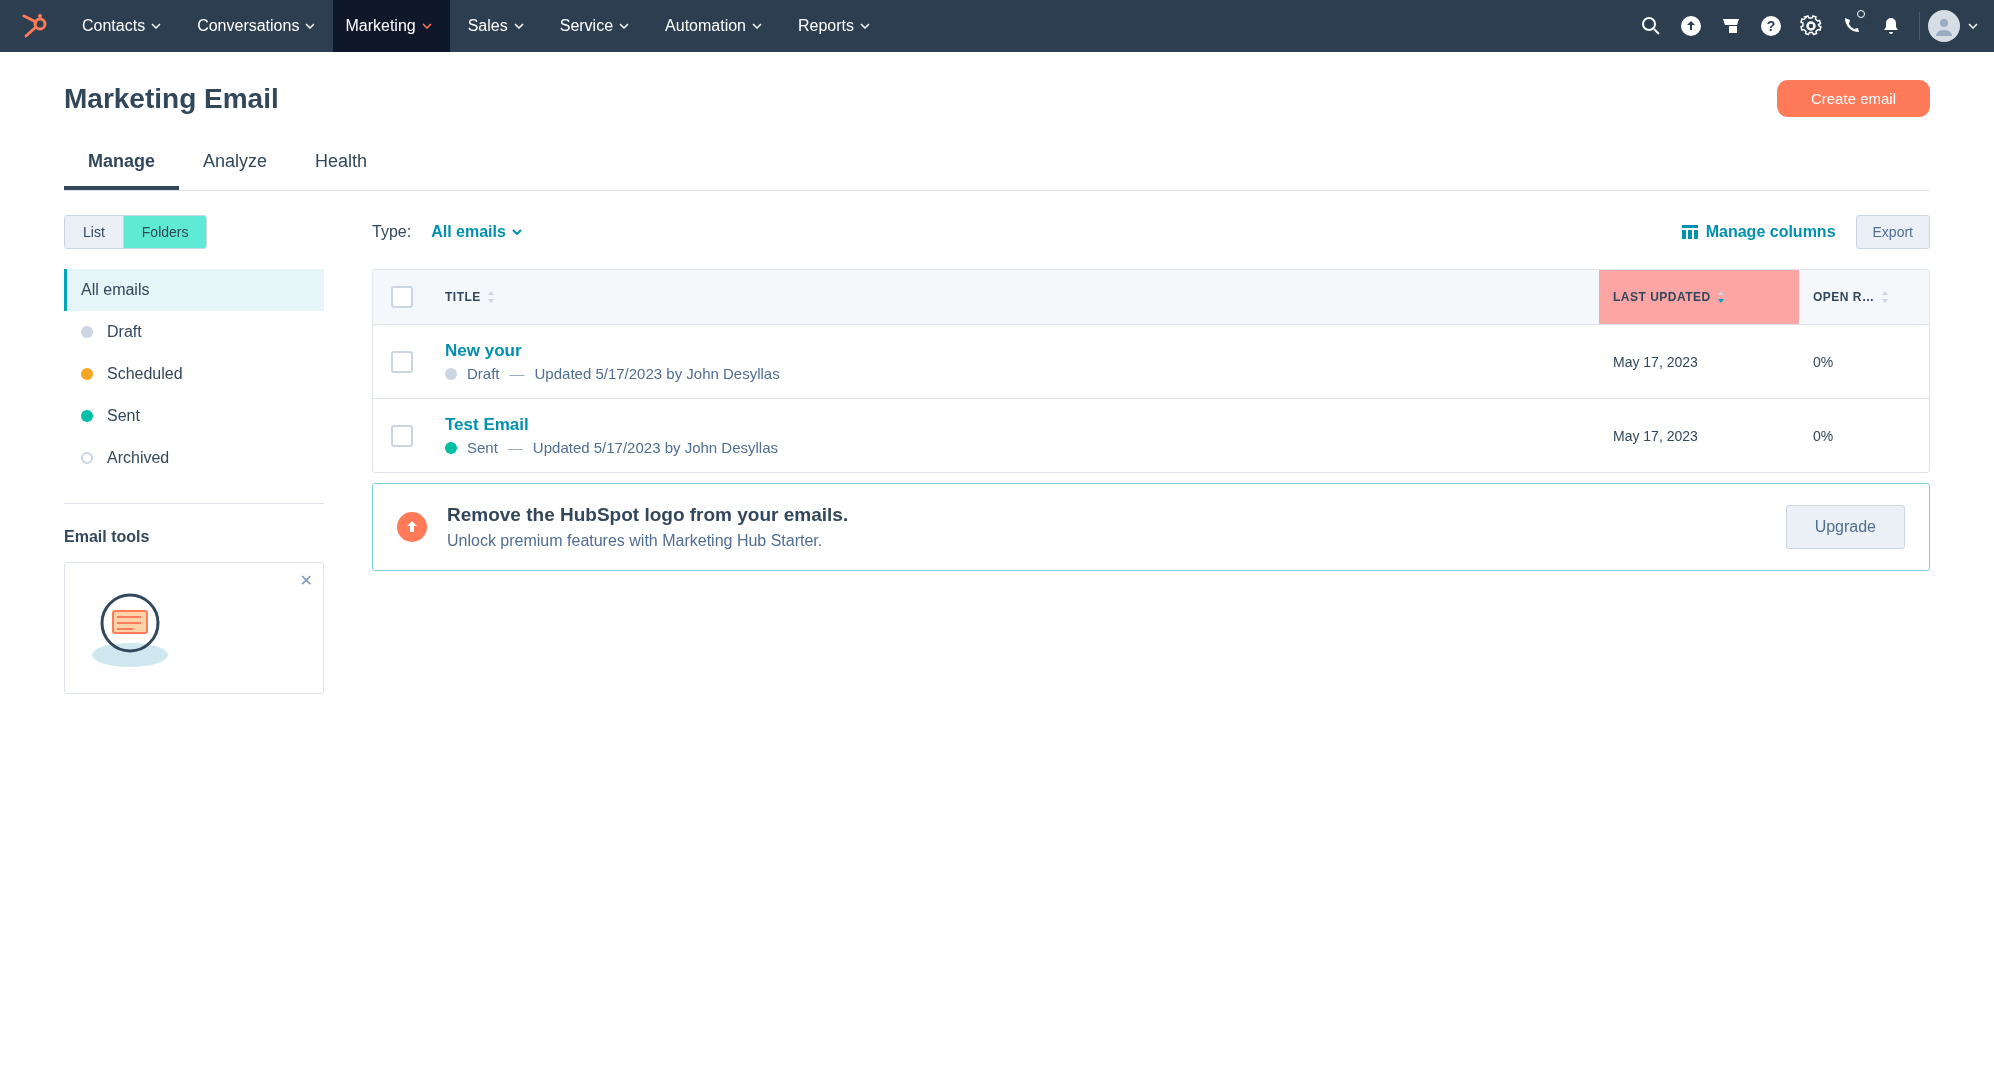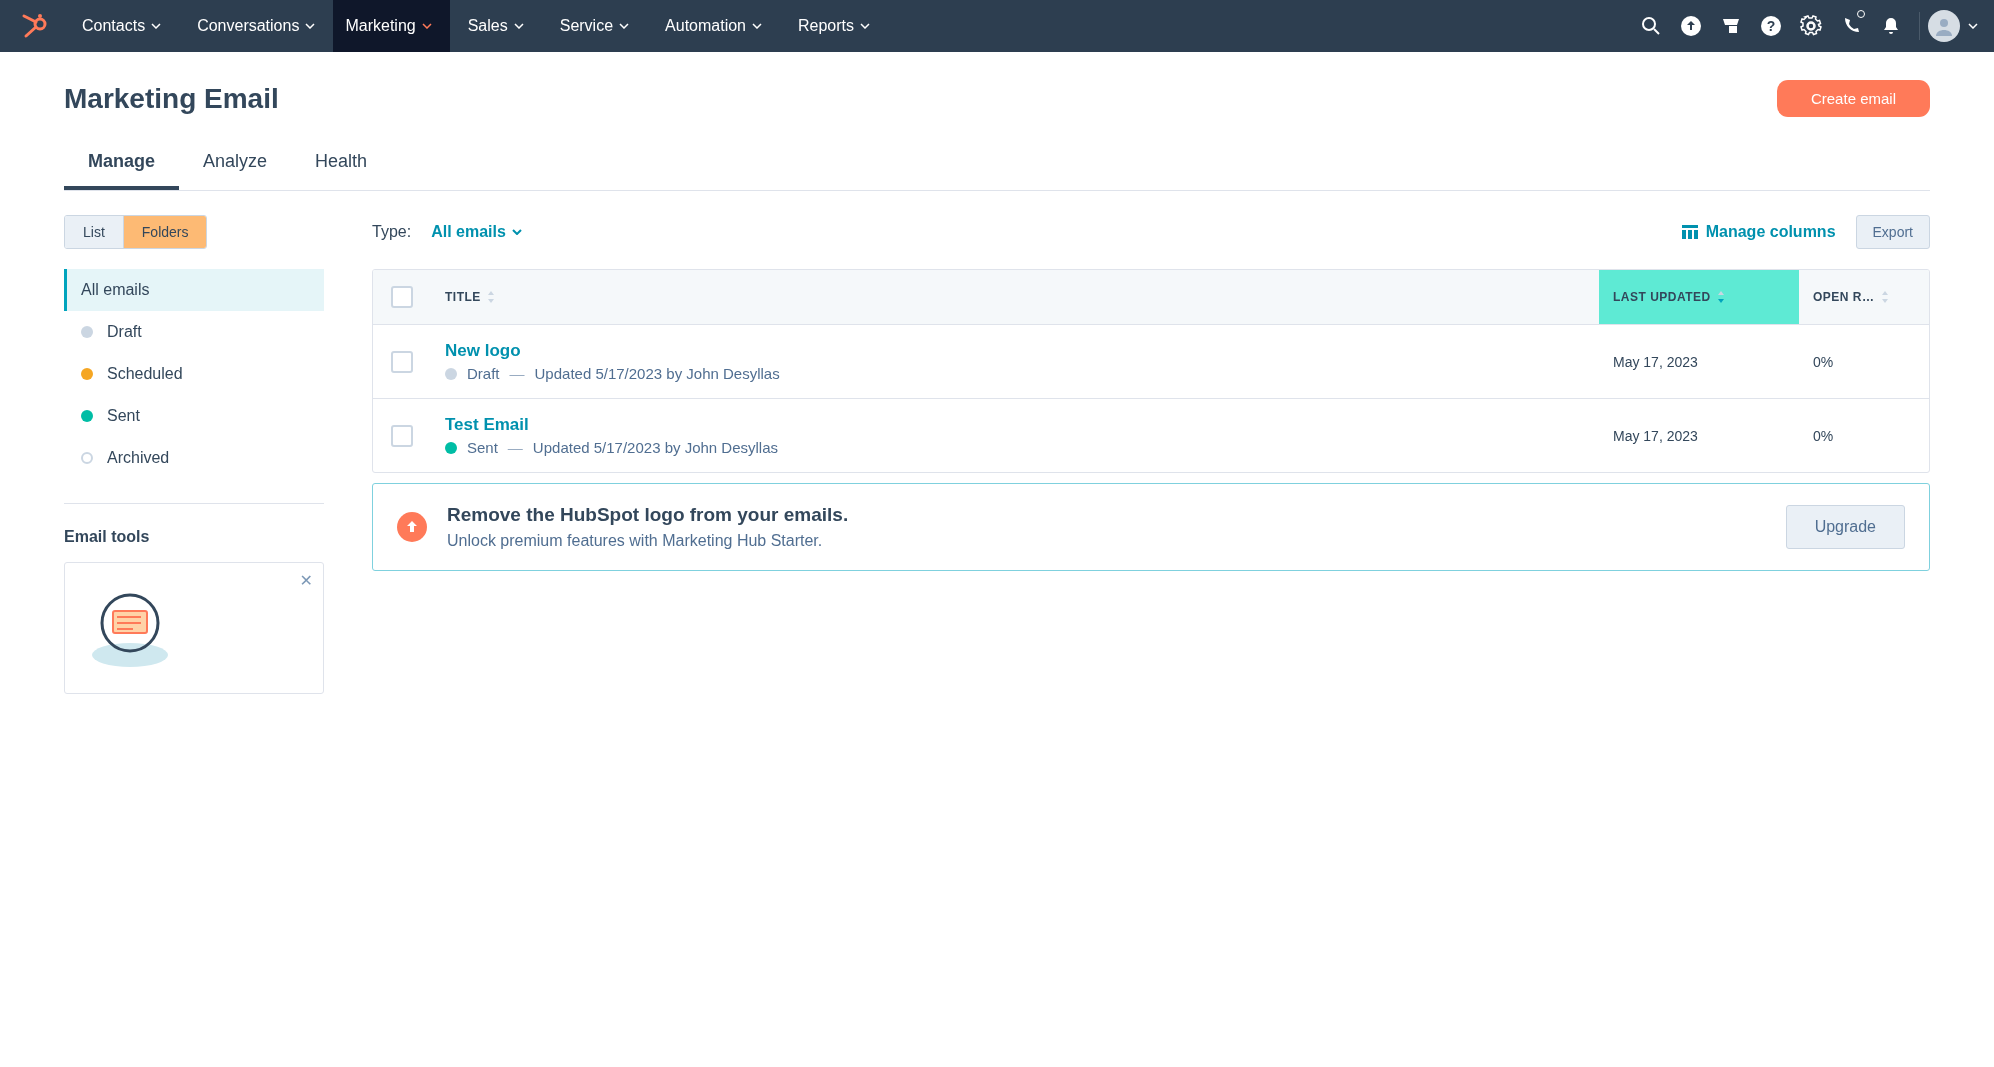--- a/index.html
+++ b/index.html
@@ -30,21 +30,21 @@
 .tab { padding: 14px 24px; font-size: 18px; color: #33475b; cursor: pointer; border-bottom: 4px solid transparent; font-weight: 400; }
 .tab.active { border-bottom-color: #33475b; font-weight: 600; }
 
 
 .body { display: flex; gap: 48px; padding-top: 24px; }
 .sidebar { width: 260px; flex-shrink: 0; }
 .main { flex: 1; }
 
 
 .seg { display: inline-flex; border: 1px solid #cbd6e2; border-radius: 3px; overflow: hidden; margin-bottom: 20px; }
-.seg button { background: #fdba74; border: none; padding: 8px 18px; font-size: 14px; color: #33475b; cursor: pointer; }
+.seg button { background: #5eead4; border: none; padding: 8px 18px; font-size: 14px; color: #33475b; cursor: pointer; }
 .seg button.active { background: #eaf0f6; font-weight: 500; }
 .seg button + button { border-left: 1px solid #cbd6e2; }
 
 .filter-list { list-style: none; }
 .filter-item { display: flex; align-items: center; padding: 12px 14px; font-size: 16px; cursor: pointer; border-left: 3px solid transparent; }
 .filter-item.active { background: #e5f5f8; border-left-color: #00a4bd; font-weight: 500; }
 .filter-dot { width: 12px; height: 12px; border-radius: 50%; margin-right: 14px; flex-shrink: 0; }
 .filter-dot.grey { background: #cbd6e2; }
 .filter-dot.orange { background: #f5a623; }
 .filter-dot.teal { background: #00bda5; }
@@ -66,21 +66,21 @@
 .toolbar .spacer { flex: 1; }
 .manage-cols { display: flex; align-items: center; color: #0091ae; font-size: 16px; font-weight: 600; cursor: pointer; gap: 8px; }
 
 
 .table { border: 1px solid #dfe3eb; border-radius: 3px; overflow: hidden; }
 .thead { display: flex; background: #f5f8fa; border-bottom: 1px solid #dfe3eb; }
 .th, .td { padding: 16px 14px; display: flex; align-items: center; }
 .col-check { width: 58px; justify-content: center; }
 .col-title { flex: 1; }
 .col-updated { width: 200px; background: #eaf0f6; }
-.thead .col-updated { background: #5eead4; }
+.thead .col-updated { background: #fca5a5; }
 .col-open { width: 130px; }
 .th { font-size: 12px; font-weight: 700; letter-spacing: 0.5px; color: #33475b; text-transform: uppercase; }
 .th .sort { margin-left: 6px; display: inline-flex; flex-direction: column; line-height: 0; }
 .checkbox { width: 22px; height: 22px; border: 2px solid #cbd6e2; border-radius: 3px; background: #fff; cursor: pointer; }
 
 .trow { display: flex; border-bottom: 1px solid #dfe3eb; }
 .trow:last-of-type { border-bottom: none; }
 .email-title { color: #0091ae; font-size: 17px; font-weight: 600; cursor: pointer; }
 .email-meta { display: flex; align-items: center; gap: 10px; color: #506e91; font-size: 15px; margin-top: 4px; }
 .status-dot { width: 12px; height: 12px; border-radius: 50%; display: inline-block; }
@@ -337,21 +337,21 @@
                 </svg>
               </span>
           </div>
         </div>
 
         <div class="trow">
           <div class="td col-check">
               <div class="checkbox"></div>
             </div>
           <div class="td col-title" style="display:block;">
-            <div class="email-title">New logo</div>
+            <div class="email-title">New your</div>
             <div class="email-meta">
               <span class="status-dot grey"></span>
               <span>Draft</span>
               <span class="meta-dash">—</span>
               <span>Updated 5/17/2023 by John Desyllas</span>
             </div>
           </div>
           <div class="td col-updated" style="background:#fff;">May 17, 2023</div>
           <div class="td col-open">0%</div>
         </div>

